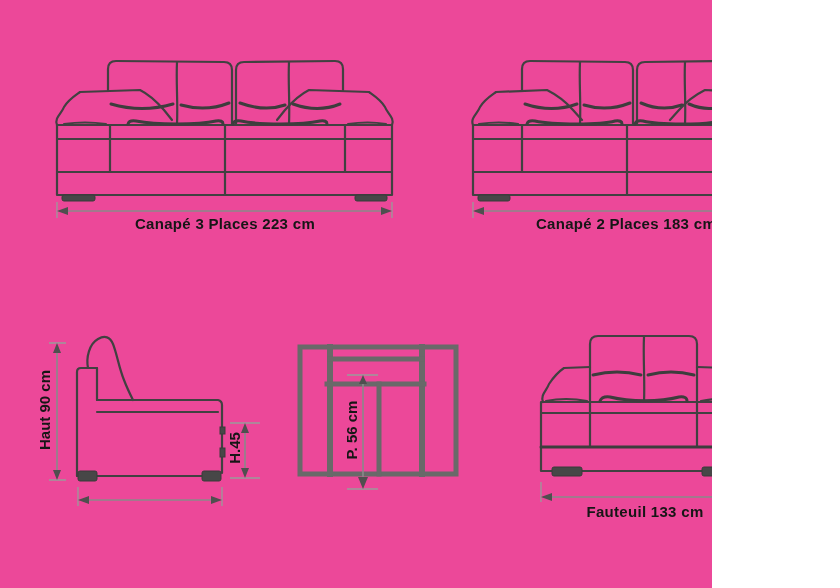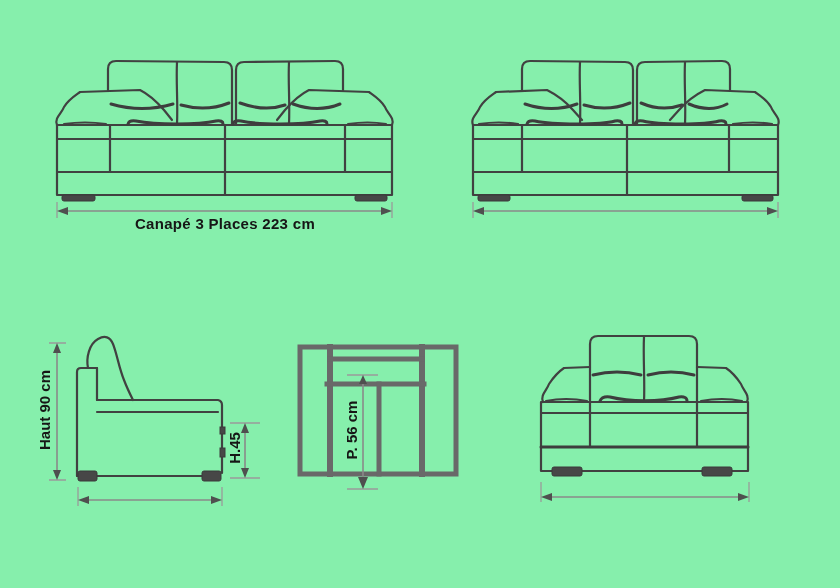--- a/index.html
+++ b/index.html
@@ -1,17 +1,17 @@
 <!DOCTYPE html>
 <html><head>
 <meta charset="utf-8">
 <style>
   html,body{margin:0;padding:0;background:#fff;}
   .canvas{
-    position:relative;width:840px;height:588px;background:#86efac;
+    position:relative;width:712px;height:588px;background:#ec4899;
     font-family:"Liberation Sans",sans-serif;overflow:hidden;
   }
   .fig{position:absolute;}
   .label{
     position:absolute;font-weight:bold;font-size:15px;color:#161616;
     text-align:center;letter-spacing:.3px;white-space:nowrap;
   }
   .vlabel{
     position:absolute;font-weight:bold;font-size:15px;color:#161616;
     white-space:nowrap;transform:translate(-50%,-50%) rotate(-90deg);
@@ -188,22 +188,24 @@
     <g>
       <path class="ext" d="M11,157 L11,177 M219,157 L219,177"></path>
       <path class="dim" d="M17,172 L213,172"></path>
       <polygon class="head" points="11,172 22,168 22,176"></polygon>
       <polygon class="head" points="219,172 208,168 208,176"></polygon>
     </g>
   </svg>
 
   <div class="label" style="left:95px;top:215px;width:260px">Canapé 3 Places 223 cm</div>
 
+  <div class="label" style="left:496px;top:215px;width:260px">Canapé 2 Places 183 cm</div>
 
   <div class="vlabel" style="left:44px;top:410px">Haut 90 cm</div>
 
   <div class="vlabel" style="left:234px;top:448px">H.45</div>
 
 
   <div class="vlabel" style="left:351px;top:430px">P. 56 cm</div>
 
+  <div class="label" style="left:555px;top:503px;width:180px">Fauteuil 133 cm</div>
 
 </div>
 
 </body></html>

